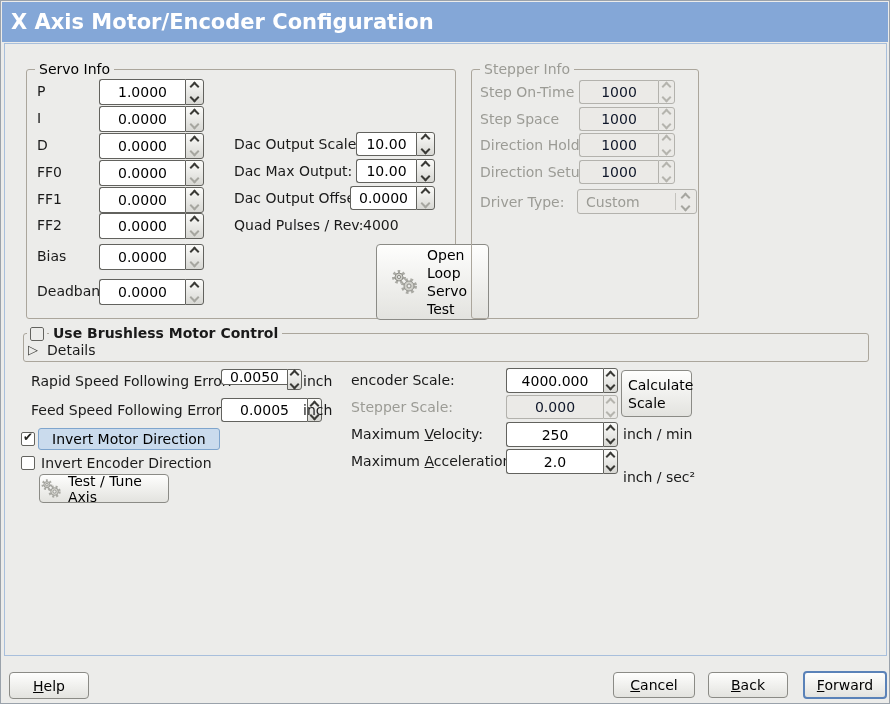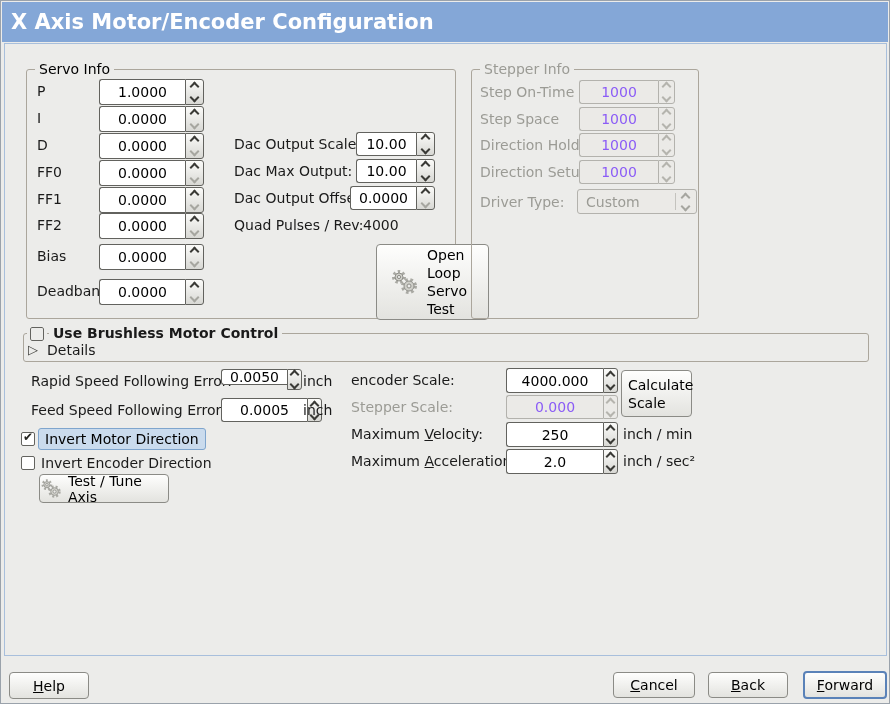--- a/index.html
+++ b/index.html
@@ -16,32 +16,32 @@
   .spin{position:absolute;display:flex;align-items:stretch;}
   .entry{background:#ffffff;border:1px solid #62625e;border-right:none;border-radius:3px 0 0 3px;display:flex;align-items:center;
          justify-content:center;font-size:14px;box-sizing:border-box;color:#000;}
   .stepper{width:19px;border:1px solid #62625e;border-radius:0 3px 3px 0;background:linear-gradient(#fbfbf9,#d8d8d4);
            display:flex;flex-direction:column;align-items:center;justify-content:center;gap:4px;box-sizing:border-box;}
   .s .stepper{width:15px;gap:3px;}
   .ch{display:block;width:5px;height:5px;border-left:2px solid #3a3a36;border-top:2px solid #3a3a36;}
   .up{transform:rotate(45deg);margin-top:1px;}
   .down{transform:rotate(225deg);margin-bottom:1px;}
   .gray{border-color:#a6a6a0;}
-  .dis .entry{background:#ebeae7;border-color:#b3b2ad;color:#8b5cf6;}
+  .dis .entry{background:#ebeae7;border-color:#b3b2ad;color:#0f172a;}
   .dis .stepper{background:#ebeae7;border-color:#b3b2ad;}
   .dis .ch{border-color:#b5b4ae;}
   
   .btn{position:absolute;background:linear-gradient(#fefefd,#e3e3df);border:1px solid #8b8b86;border-radius:4px;box-sizing:border-box;
        display:flex;align-items:center;justify-content:center;font-size:14px;color:#000;cursor:default;}
   .focusring{border:2px solid #5a82b8;text-align:right;}
   .mn{text-decoration:underline;}
   
   .cb{position:absolute;width:14px;height:14px;background:#ffffff;border:1px solid #63635f;border-radius:2px;box-sizing:border-box;}
   .tick{position:absolute;left:1px;top:-3px;font-size:12px;color:#24241f;line-height:14px;}
-  .hl{position:absolute;background:#cadbed;border:1px solid #7fa5cd;border-radius:3px;font-size:14px;padding:2px 6px;white-space:nowrap;color:#000;}
+  .hl{position:absolute;background:#cadbed;border:1px solid #7fa5cd;border-radius:3px;font-size:14px;padding:2px 13px;white-space:nowrap;color:#000;}
   .expander{position:absolute;font-size:13px;color:#3c3c38;}
   
   .combo{position:absolute;background:#ebeae7;border:1px solid #b3b2ad;border-radius:3px;box-sizing:border-box;display:flex;align-items:center;}
   .combo-text{flex:1;font-size:14px;padding-left:8px;}
   .combo-sep{width:1px;height:70%;background:#c4c3be;margin-right:6px;}
   .combo-arrows{display:flex;flex-direction:column;gap:2px;margin-right:7px;}
   .btn-textblock{font-size:14px;line-height:18px;text-align:left;}
 </style>
 </head>
 <body>
@@ -302,21 +302,21 @@
   <div class="lbl" style="left:622px;top:425px;">inch / min</div>
 
   <div class="lbl" style="left:350px;top:452px;"><span>Maximum </span><span class="mn">A</span><span>cceleration:</span></div>
   <div class="spin s" style="left:505px;top:448px;">
     <div class="entry la" style="width:97px;height:25px;">2.0</div>
     <div class="stepper">
         <i class="ch up"></i>
         <i class="ch down"></i>
       </div>
   </div>
-  <div class="lbl" style="left:622px;top:452px;">inch / sec²</div>
+  <div class="lbl" style="left:622px;top:468px;">inch / sec²</div>
 
   <div class="btn" style="left:8px;top:671px;width:80px;height:27px;">
     <span><span class="mn">H</span><span>elp</span></span>
   </div>
   <div class="btn" style="left:612px;top:671px;width:82px;height:26px;">
     <span><span class="mn">C</span><span>ancel</span></span>
   </div>
   <div class="btn" style="left:707px;top:671px;width:80px;height:26px;">
     <span><span class="mn">B</span><span>ack</span></span>
   </div>

